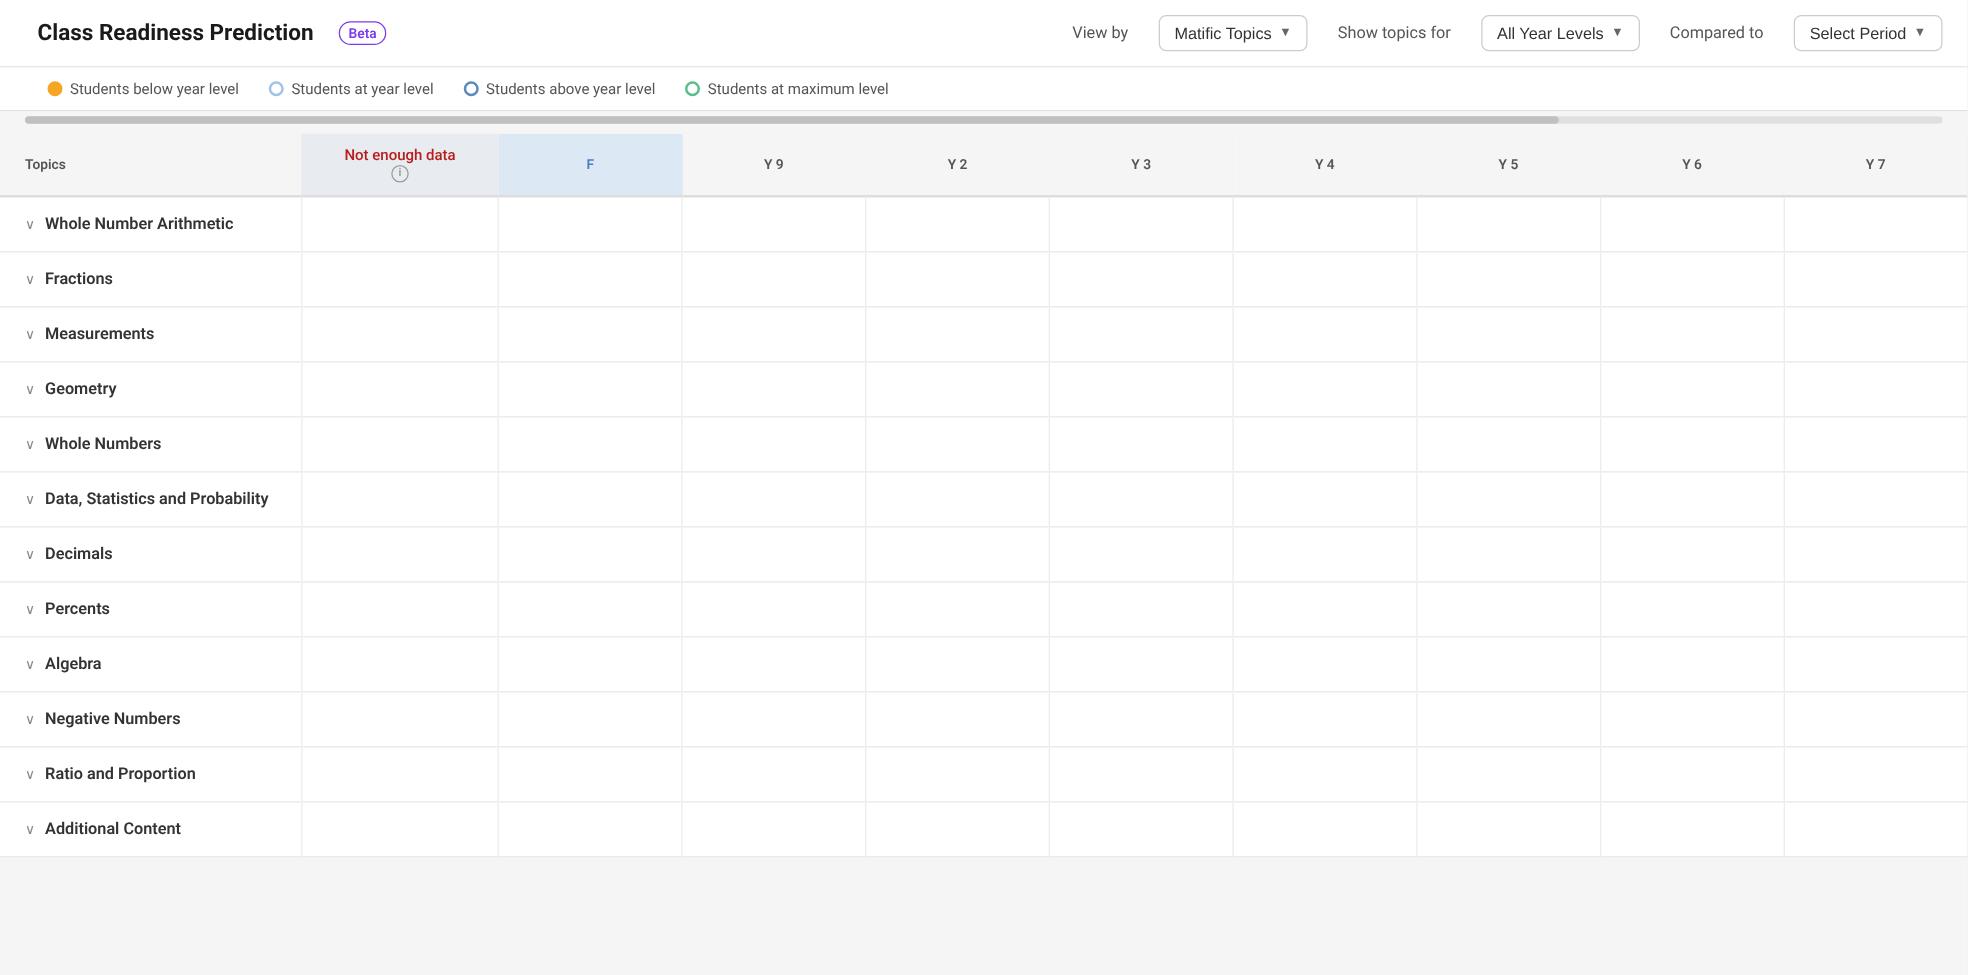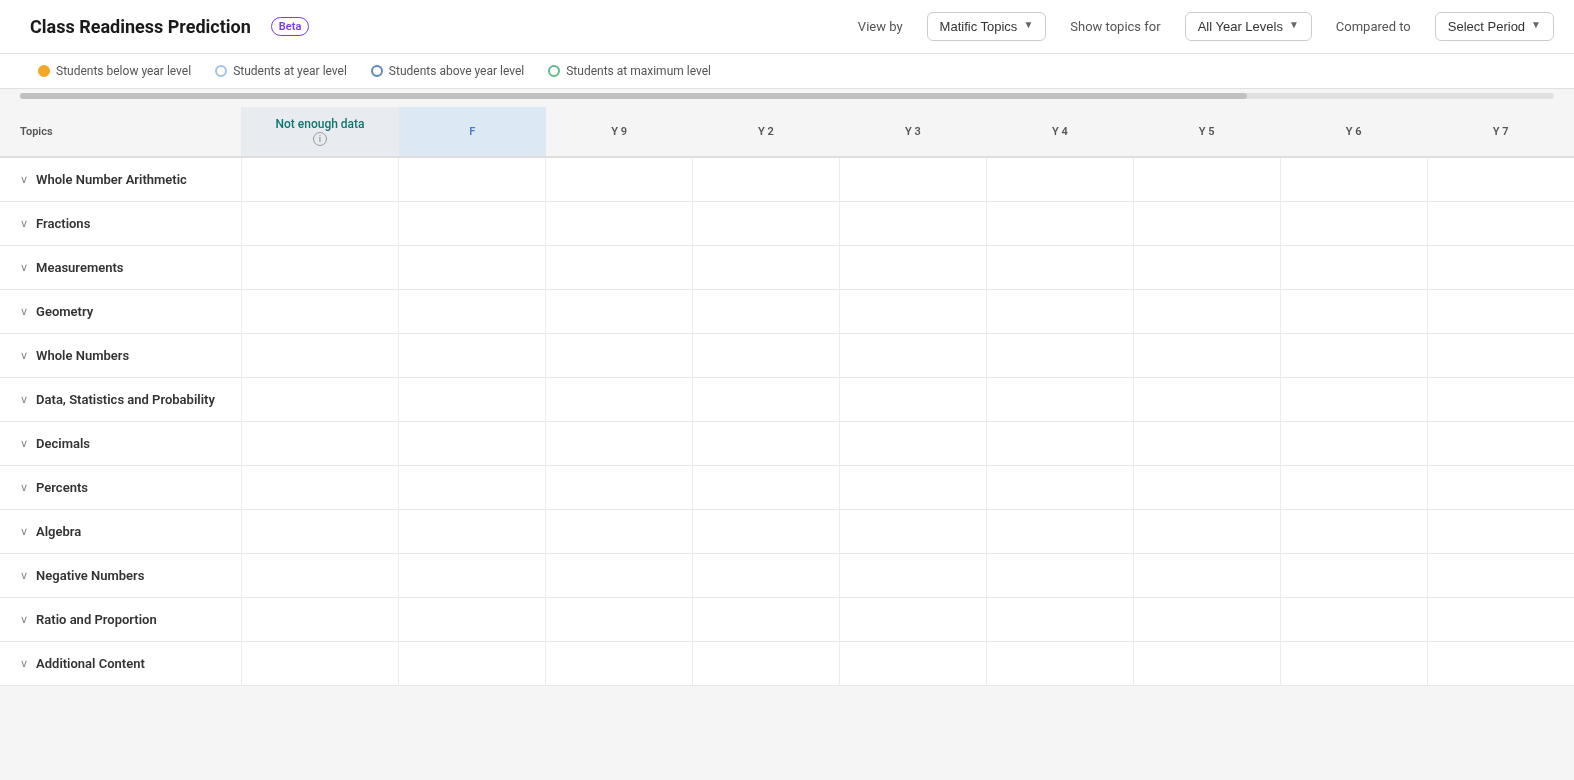--- a/index.html
+++ b/index.html
@@ -41,21 +41,21 @@
     }
 
     .control-label {
       font-size: 13px;
       color: #555;
       white-space: nowrap;
     }
 
     .dropdown-btn {
       display: flex;
-      align-items: flex-start;
+      align-items: center;
       gap: 6px;
       padding: 6px 12px;
       border: 1.5px solid #ccc;
       border-radius: 6px;
       background: #fff;
       font-size: 13px;
       color: #333;
       cursor: pointer;
       white-space: nowrap;
     }
@@ -130,21 +130,21 @@
     }
 
     .th-not-enough {
       background: #e8ecf0 !important;
       font-size: 12px !important;
     }
 
     .th-not-enough-text {
       display: block;
       font-size: 12px;
-      color: #0f766e;
+      color: #b91c1c;
       font-weight: 500;
     }
 
     .info-icon {
       display: inline-block;
       width: 14px;
       height: 14px;
       border-radius: 50%;
       border: 1px solid #999;
       color: #999;

